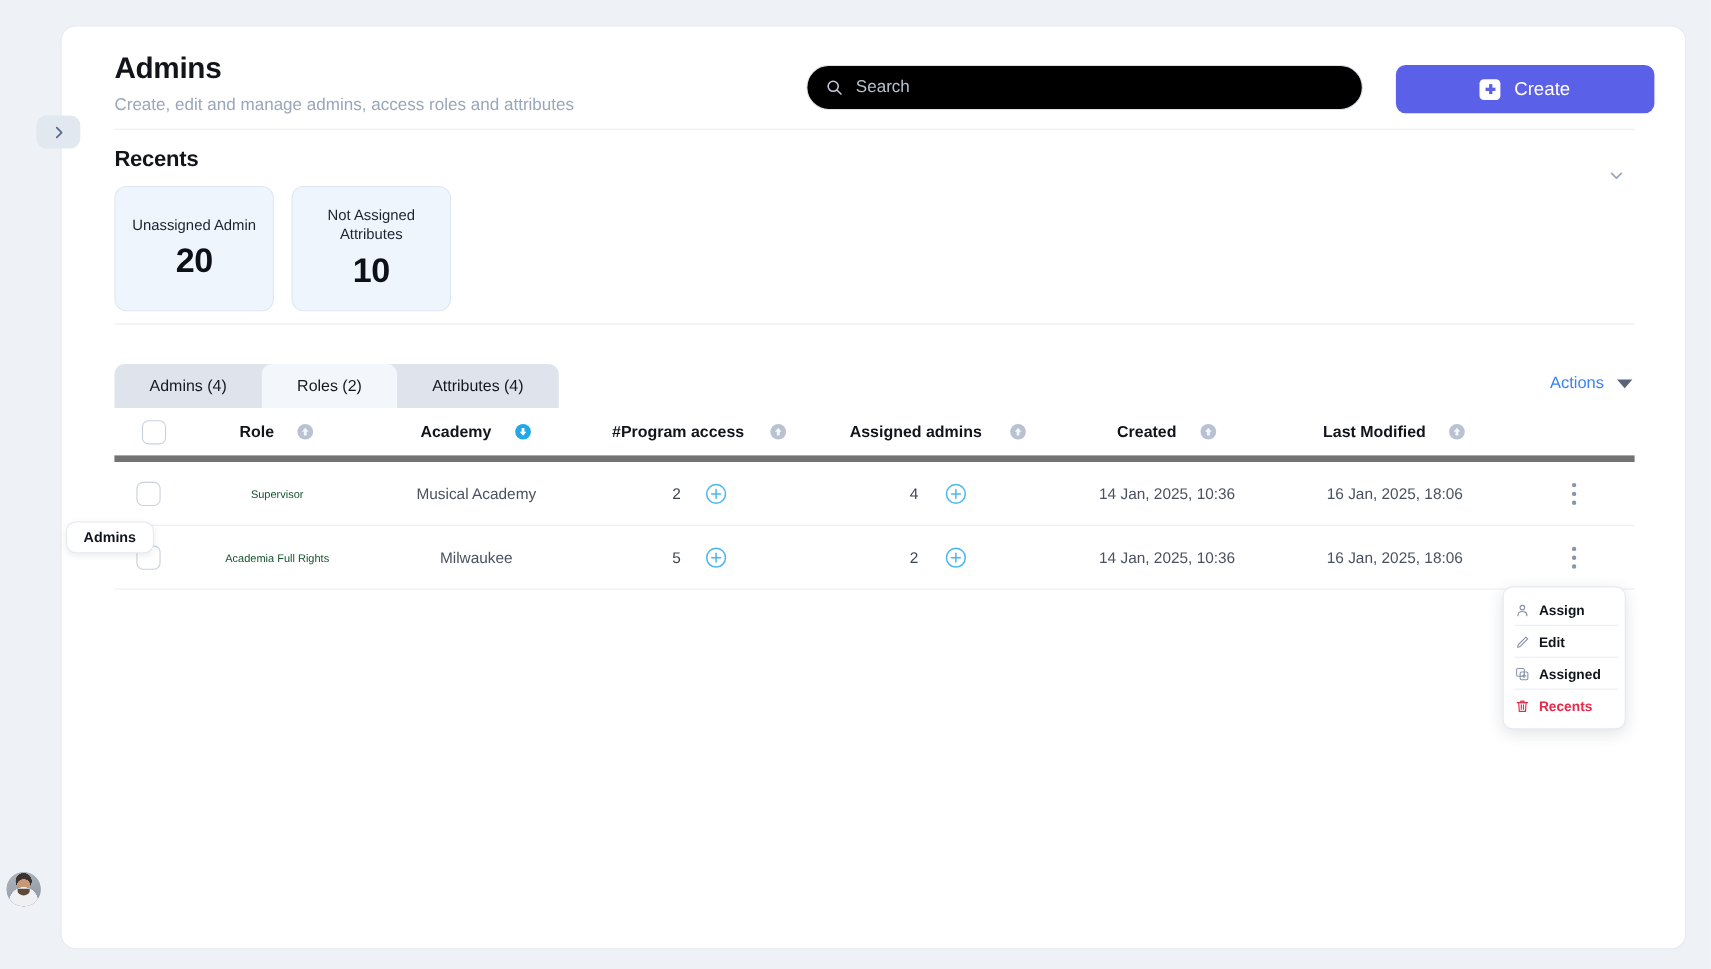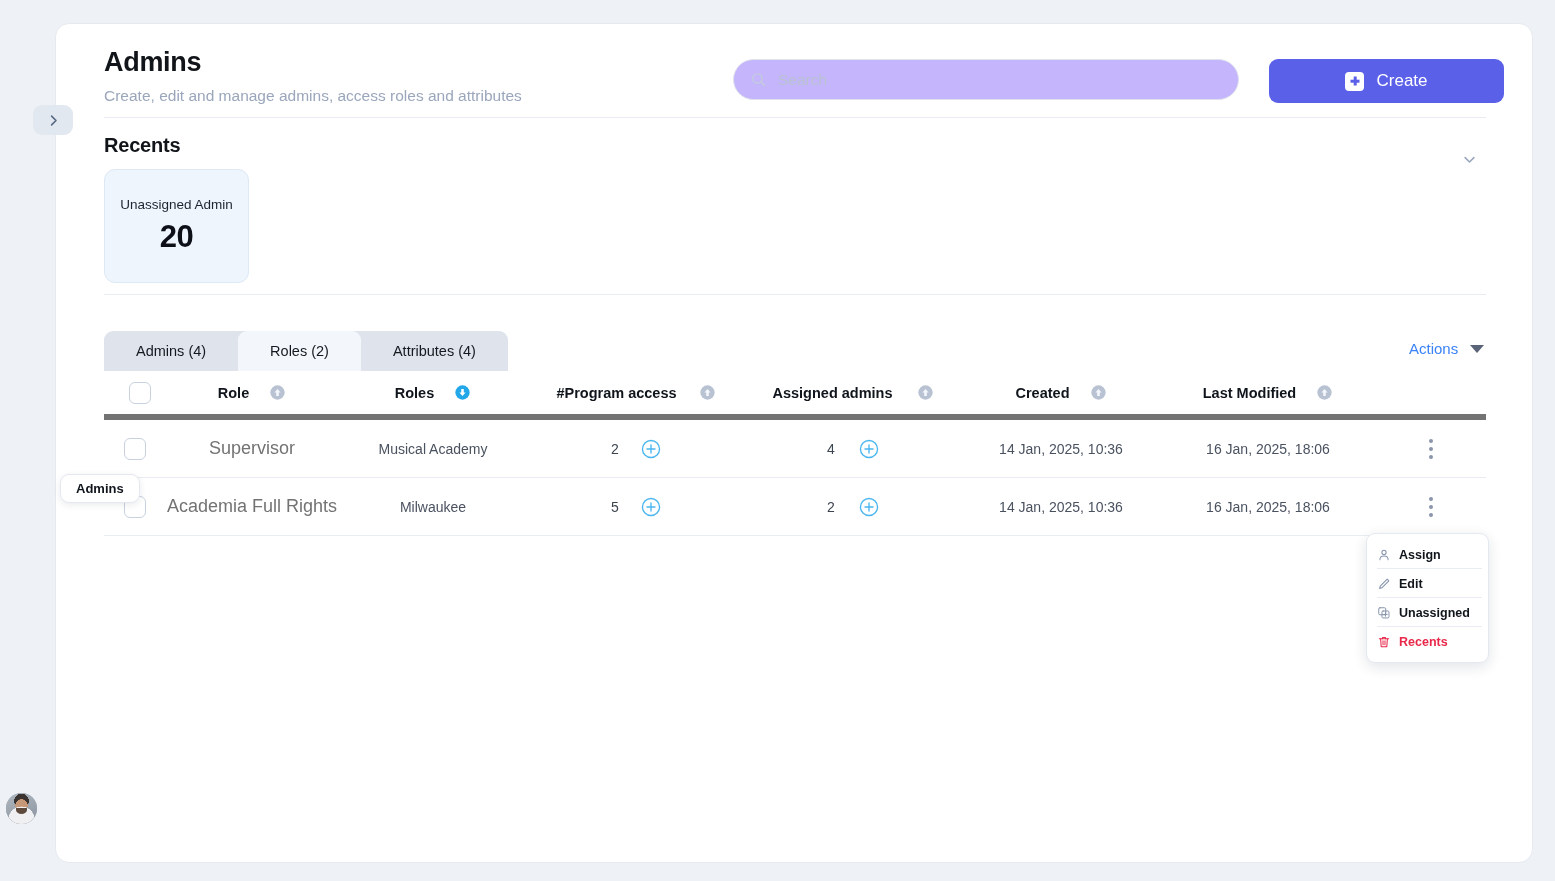--- a/index.html
+++ b/index.html
@@ -69,21 +69,21 @@
     font-size: 15.5px; color: #9aa6bb;
   }
 
   .search-box {
     position: absolute; left: 677px; top: 35px;
     width: 506px; height: 41px;
     border: 1px solid #dfe4ec;
     border-radius: 21px;
     display: flex; align-items: center;
     padding: 0 16px;
-    background: #c4b5fd;
+    background: #000000;
   }
   .search-box svg { width: 17px; height: 17px; flex: none; }
   .search-input {
     border: none; outline: none;
     margin-left: 11px;
     font-size: 15.5px;
     font-family: "Liberation Sans", sans-serif;
     color: #55606f;
     width: 100%;
     background: transparent;
@@ -200,21 +200,21 @@
   .c-mod   { width: 216px; text-align: center; }
   .c-menu  { width: 110px; display: flex; justify-content: center; }
 
   .th { font-size: 14.5px; font-weight: 700; color: #10151c; }
   .th-wrap { display: flex; align-items: center; justify-content: center; gap: 20px; }
 
   .sort-ico { width: 17px; height: 17px; flex: none; }
 
   .cell { font-size: 14px; color: #4a5260; }
   .cell-num { font-size: 14px; color: #3c4450; }
-  .link { font-size: 18px; color: #737373; cursor: pointer; line-height: 1.25; }
+  .link { font-size: 10px; color: #14532d; cursor: pointer; line-height: 1.25; }
 
   .cbox {
     width: 22px; height: 22px;
     border: 1.5px solid #c8d1de;
     border-radius: 6px; background: #fff;
     cursor: pointer;
   }
   .cbox.head-cb { margin-left: 10px; }
 
   .plus-circle { width: 20px; height: 20px; flex: none; cursor: pointer; }
@@ -233,21 +233,21 @@
     border-radius: 9px;
     padding: 6px 15px;
     font-size: 13px; font-weight: 700; color: #10151c;
     box-shadow: 0 2px 7px rgba(20,30,55,0.09);
     z-index: 30;
   }
 
   
   .ctx-menu {
     position: absolute; left: 1366px; top: 533px;
-    width: 123px;
+    width: 112px;
     background: #fff;
     border: 1px solid #e4e9f1;
     border-radius: 9px;
     box-shadow: 0 4px 14px rgba(20,30,55,0.12);
     padding: 6px 0;
     z-index: 35;
   }
   .ctx-item {
     height: 29px;
     display: flex; align-items: center; gap: 8px;
@@ -304,20 +304,24 @@
   <div class="recents-chevron">
     <svg viewBox="0 0 24 24" fill="none" stroke="#9aa7bd" stroke-width="2.6" stroke-linecap="round" stroke-linejoin="round">
       <polyline points="5 9 12 16 19 9"></polyline>
     </svg>
   </div>
 
   <div class="stat-row">
     <div class="stat-card">
       <div class="stat-label">Unassigned Admin</div>
       <div class="stat-value">20</div>
+    </div>
+    <div class="stat-card">
+      <div class="stat-label">Not Assigned Attributes</div>
+      <div class="stat-value">10</div>
     </div>
   </div>
 
   <div class="recents-divider"></div>
 
   <div class="tabs">
     <button class="tab">Admins (4)</button>
     <button class="tab active">Roles (2)</button>
     <button class="tab">Attributes (4)</button>
   </div>
@@ -337,21 +341,21 @@
         <div class="th-wrap">
           <span class="th">Role</span>
           <svg class="sort-ico" viewBox="0 0 20 20">
             <circle cx="10" cy="10" r="8.4" fill="#b8c2d2"></circle>
             <path d="M10 5.8 L13.6 10 H11.5 V14 H8.5 V10 H6.4 Z" fill="#f4f7fb"></path>
           </svg>
         </div>
       </div>
       <div class="c-client">
         <div class="th-wrap">
-          <span class="th">Roles</span>
+          <span class="th">Academy</span>
           <svg class="sort-ico" viewBox="0 0 20 20">
             <circle cx="10" cy="10" r="8.4" fill="#22a7e8"></circle>
             <path d="M10 14.2 L6.4 10 H8.5 V6 H11.5 V10 H13.6 Z" fill="#ffffff"></path>
           </svg>
         </div>
       </div>
       <div class="c-prog">
         <span class="th">#Program access</span>
         <svg class="sort-ico" viewBox="0 0 20 20">
           <circle cx="10" cy="10" r="8.4" fill="#b8c2d2"></circle>
@@ -475,21 +479,21 @@
     </svg>
     <span>Edit</span>
   </div>
   <div class="ctx-item">
     <svg viewBox="0 0 24 24" fill="none" stroke="#8894ab" stroke-width="1.7" stroke-linecap="round" stroke-linejoin="round">
       <rect x="3" y="3" width="12" height="12" rx="2"></rect>
       <rect x="8.5" y="8.5" width="12" height="12" rx="2"></rect>
       <line x1="14.5" y1="11.5" x2="14.5" y2="17.5"></line>
       <line x1="11.5" y1="14.5" x2="17.5" y2="14.5"></line>
     </svg>
-    <span>Unassigned</span>
+    <span>Assigned</span>
   </div>
   <div class="ctx-item danger">
     <svg viewBox="0 0 24 24" fill="none" stroke="#e8294a" stroke-width="1.8" stroke-linecap="round" stroke-linejoin="round">
       <path d="M4 6.5h16"></path>
       <path d="M9.5 6.5V4.2h5v2.3"></path>
       <path d="M6.2 6.5 7.2 20h9.6l1-13.5"></path>
       <line x1="10.3" y1="10" x2="10.3" y2="16.6"></line>
       <line x1="13.7" y1="10" x2="13.7" y2="16.6"></line>
     </svg>
     <span>Recents</span>

